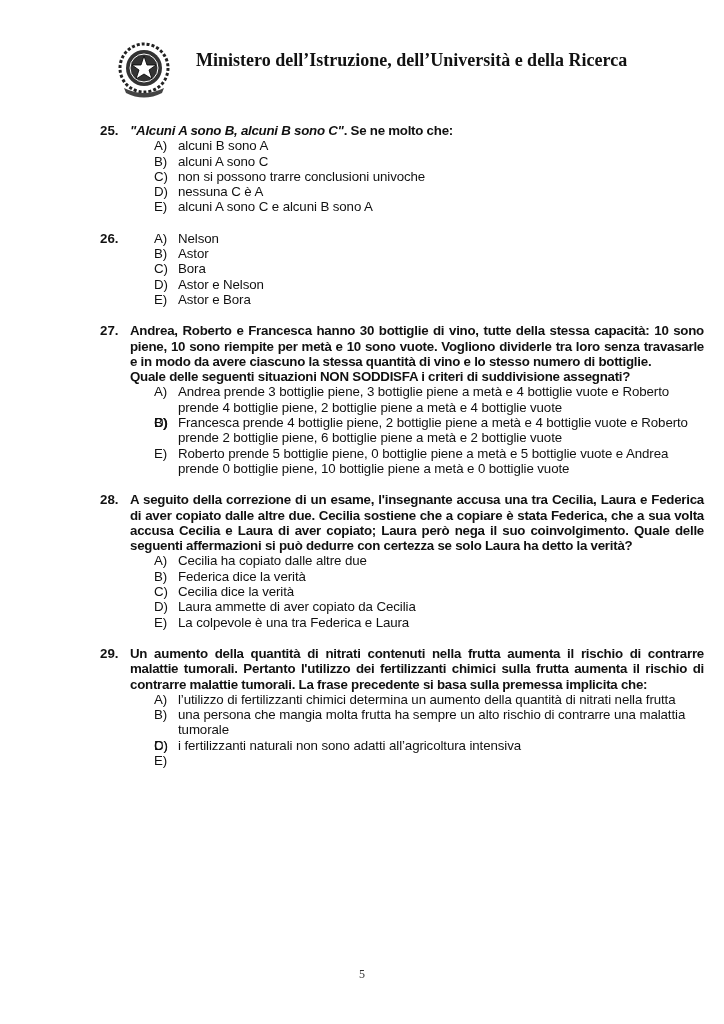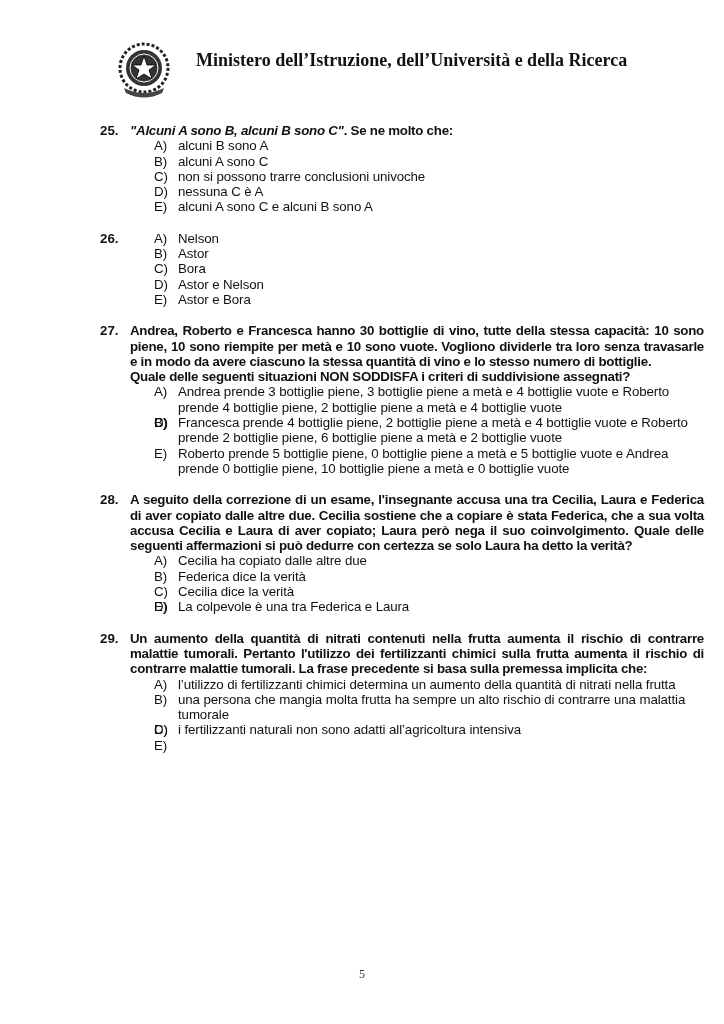--- a/index.html
+++ b/index.html
@@ -69,21 +69,21 @@
     </ul>
   </div>
 
   <div class="q">
     <span class="qnum">28.</span>
     <div class="qtext">A seguito della correzione di un esame, l'insegnante accusa una tra Cecilia, Laura e Federica di aver copiato dalle altre due. Cecilia sostiene che a copiare è stata Federica, che a sua volta accusa Cecilia e Laura di aver copiato; Laura però nega il suo coinvolgimento. Quale delle seguenti affermazioni si può dedurre con certezza se solo Laura ha detto la verità?</div>
     <ul class="opts">
       <li class="opt"><span class="lbl">A)</span><span>Cecilia ha copiato dalle altre due</span></li>
       <li class="opt"><span class="lbl">B)</span><span>Federica dice la verità</span></li>
       <li class="opt"><span class="lbl">C)</span><span>Cecilia dice la verità</span></li>
-      <li class="opt"><span class="lbl">D)</span></li>
+      <li class="opt"><span class="lbl">D)</span><span>Laura ammette di aver copiato da Cecilia</span></li>
       <li class="opt"><span class="lbl">E)</span><span>La colpevole è una tra Federica e Laura</span></li>
     </ul>
   </div>
 
   <div class="q">
     <span class="qnum">29.</span>
     <div class="qtext">Un aumento della quantità di nitrati contenuti nella frutta aumenta il rischio di contrarre malattie tumorali. Pertanto l'utilizzo dei fertilizzanti chimici sulla frutta aumenta il rischio di contrarre malattie tumorali. La frase precedente si basa sulla premessa implicita che:</div>
     <ul class="opts">
       <li class="opt"><span class="lbl">A)</span><span>l’utilizzo di fertilizzanti chimici determina un aumento della quantità di nitrati nella frutta</span></li>
       <li class="opt"><span class="lbl">B)</span><span>una persona che mangia molta frutta ha sempre un alto rischio di contrarre una malattia tumorale</span></li>

